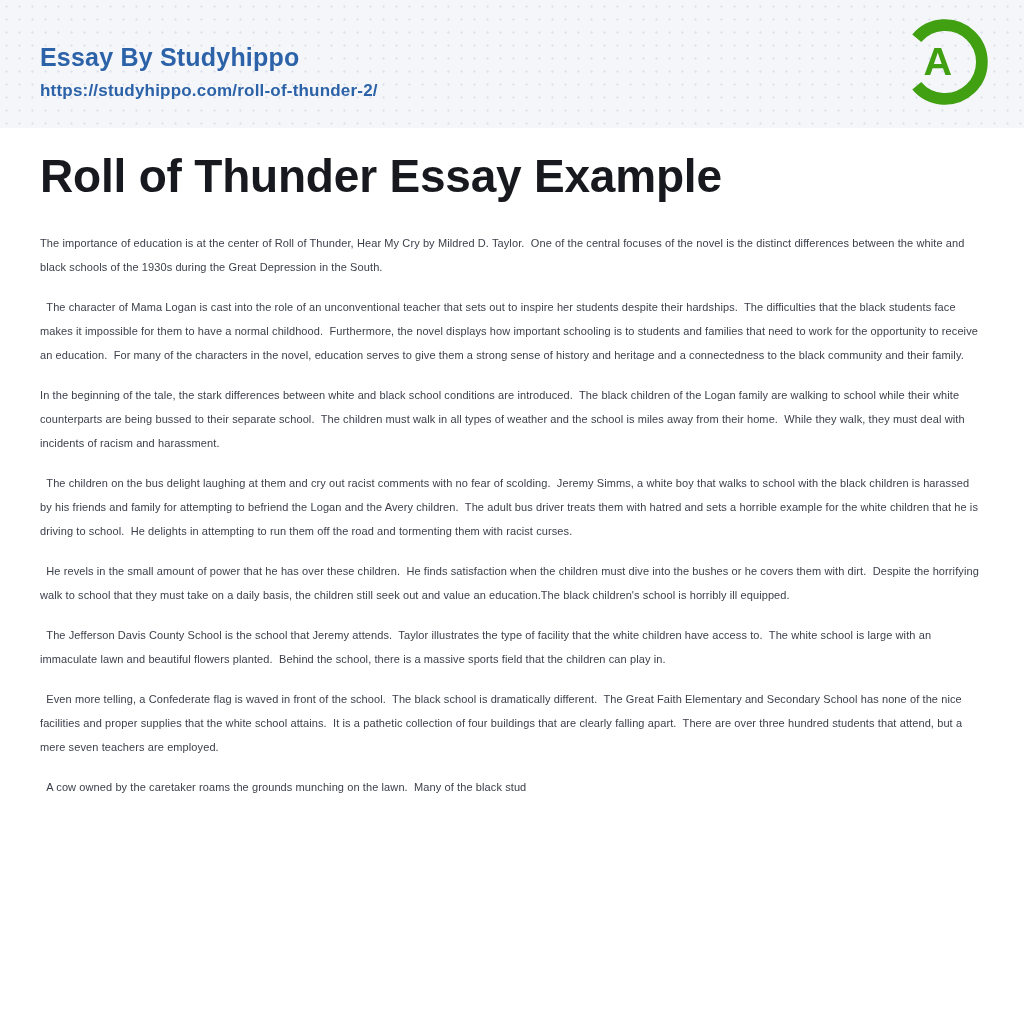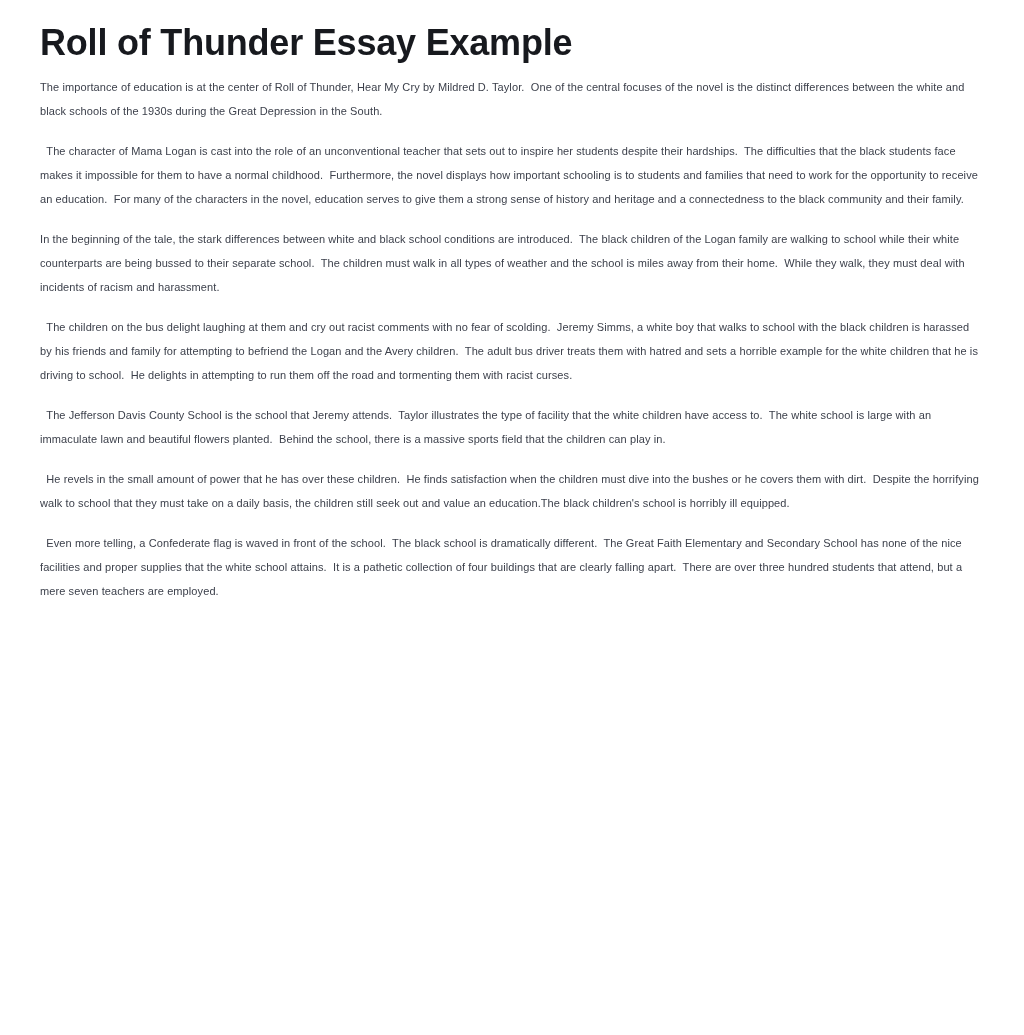--- a/index.html
+++ b/index.html
@@ -48,49 +48,61 @@
     width:90px;height:90px;
   }
   .logo svg{width:100%;height:100%;display:block;}
 
   
   .article{
     padding:21px 42px 0 40px;
   }
   .article-title{
     color:var(--title-color);
-    font-size:36px;
+    font-size:46px;
     font-weight:700;
     letter-spacing:-.2px;
     line-height:1.2;
-    margin-bottom:11px;
+    margin-bottom:27px;
   }
   .para{
     color:var(--text-color);
     font-size:11px;
     line-height:24px;
     letter-spacing:.1px;
     white-space:pre-wrap;
     margin-bottom:16px;
     max-width:944px;
   }
 </style>
 </head>
 <body>
 
 <div class="page">
 
+  <header class="site-header">
+    <div class="site-title">Essay By Studyhippo</div>
+    <a class="site-url" href="#">https://studyhippo.com/roll-of-thunder-2/</a>
+
+    <div class="logo">
+      <svg viewBox="0 0 100 100" aria-hidden="true">
+        <path d="M 18.6 23.6 A 41 41 0 1 1 18.6 76.4" fill="none" stroke="#40a012" stroke-width="13" stroke-linecap="butt"></path>
+        <text x="26" y="64" font-family="Liberation Sans, DejaVu Sans, sans-serif" font-size="44" font-weight="700" fill="#40a012">A</text>
+      </svg>
+    </div>
+  </header>
 
   <main class="article">
     <h1 class="article-title">Roll of Thunder Essay Example</h1>
 
     <div>
         <p class="para">The importance of education is at the center of Roll of Thunder, Hear My Cry by Mildred D. Taylor.  One of the central focuses of the novel is the distinct differences between the white and black schools of the 1930s during the Great Depression in the South.</p>
         <p class="para">  The character of Mama Logan is cast into the role of an unconventional teacher that sets out to inspire her students despite their hardships.  The difficulties that the black students face makes it impossible for them to have a normal childhood.  Furthermore, the novel displays how important schooling is to students and families that need to work for the opportunity to receive an education.  For many of the characters in the novel, education serves to give them a strong sense of history and heritage and a connectedness to the black community and their family.</p>
         <p class="para">In the beginning of the tale, the stark differences between white and black school conditions are introduced.  The black children of the Logan family are walking to school while their white counterparts are being bussed to their separate school.  The children must walk in all types of weather and the school is miles away from their home.  While they walk, they must deal with incidents of racism and harassment.</p>
         <p class="para">  The children on the bus delight laughing at them and cry out racist comments with no fear of scolding.  Jeremy Simms, a white boy that walks to school with the black children is harassed by his friends and family for attempting to befriend the Logan and the Avery children.  The adult bus driver treats them with hatred and sets a horrible example for the white children that he is driving to school.  He delights in attempting to run them off the road and tormenting them with racist curses.</p>
+        <p class="para">  He revels in the small amount of power that he has over these children.  He finds satisfaction when the children must dive into the bushes or he covers them with dirt.  Despite the horrifying walk to school that they must take on a daily basis, the children still seek out and value an education.The black children's school is horribly ill equipped.</p>
         <p class="para">  The Jefferson Davis County School is the school that Jeremy attends.  Taylor illustrates the type of facility that the white children have access to.  The white school is large with an immaculate lawn and beautiful flowers planted.  Behind the school, there is a massive sports field that the children can play in.</p>
-        <p class="para">  He revels in the small amount of power that he has over these children.  He finds satisfaction when the children must dive into the bushes or he covers them with dirt.  Despite the horrifying walk to school that they must take on a daily basis, the children still seek out and value an education.The black children's school is horribly ill equipped.</p>
         <p class="para">  Even more telling, a Confederate flag is waved in front of the school.  The black school is dramatically different.  The Great Faith Elementary and Secondary School has none of the nice facilities and proper supplies that the white school attains.  It is a pathetic collection of four buildings that are clearly falling apart.  There are over three hundred students that attend, but a mere seven teachers are employed.</p>
+        <p class="para">  A cow owned by the caretaker roams the grounds munching on the lawn.  Many of the black stud</p>
       </div>
   </main>
 
 </div>
 
 </body></html>

